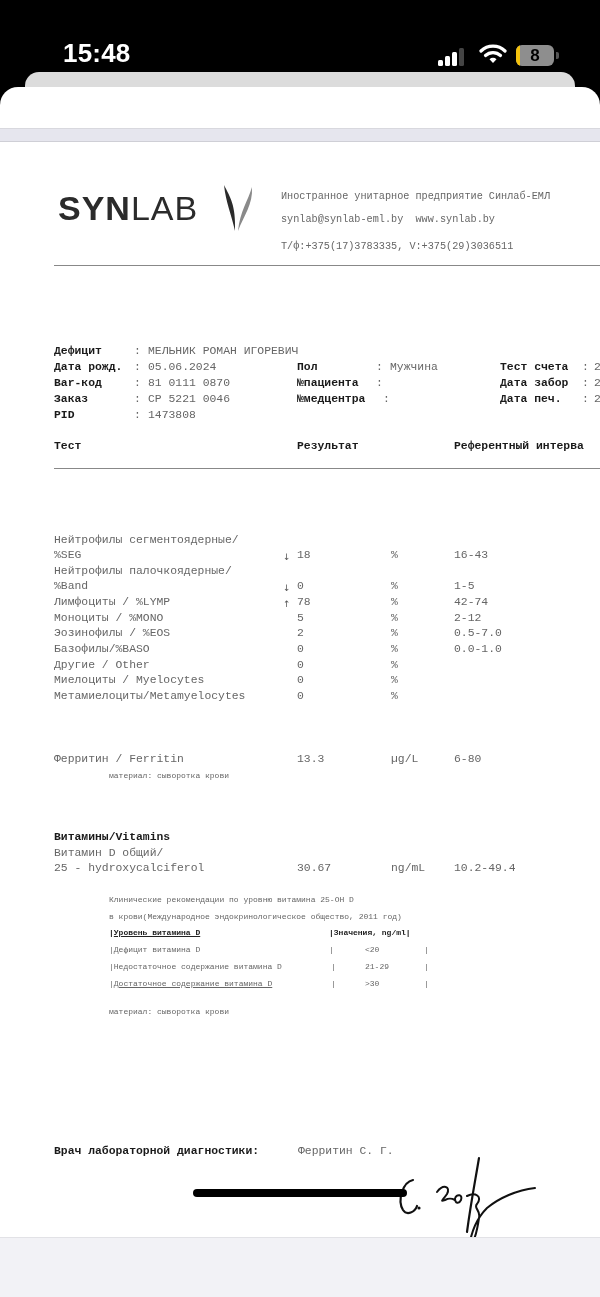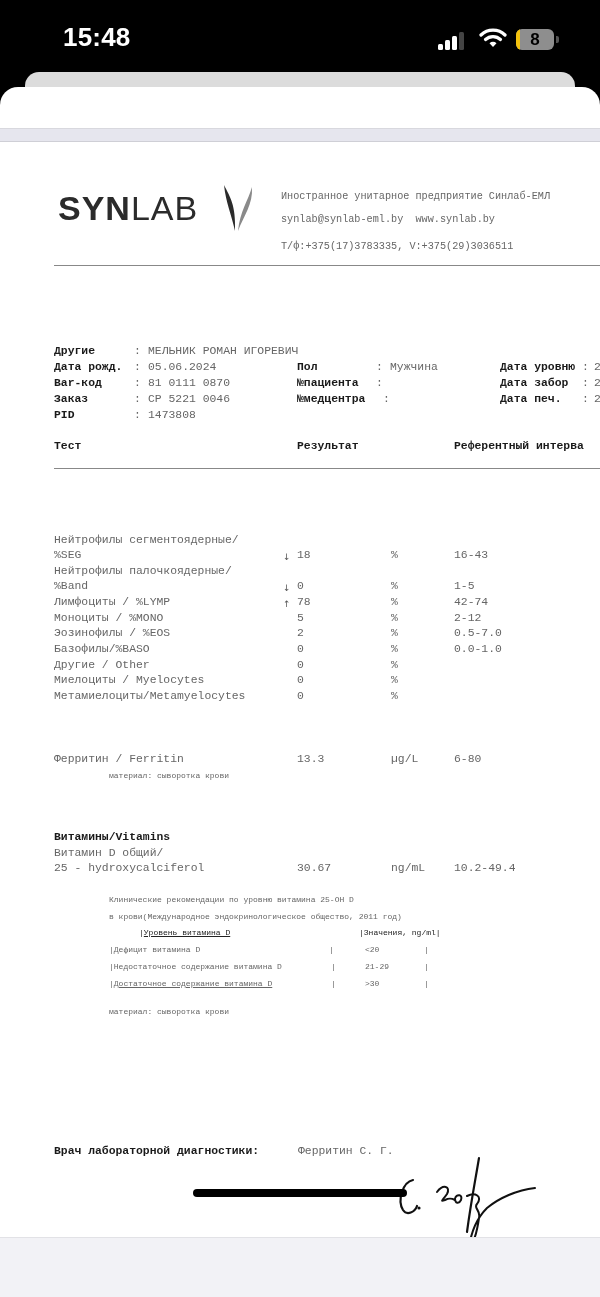--- a/index.html
+++ b/index.html
@@ -1,19 +1,19 @@
 <!DOCTYPE html>
 <html><head>
 <meta charset="utf-8">
 <style>
   * { box-sizing: border-box; margin: 0; padding: 0; }
   html, body { width: 600px; height: 1297px; overflow: hidden; background: #000; }
   body { position: relative; font-family: "Liberation Sans", sans-serif; }
 
-  .status-bar { position: absolute; left: 0; top: 0; width: 600px; height: 52px; background: #000; }
+  .status-bar { position: absolute; left: 0; top: 16px; width: 600px; height: 52px; background: #000; }
   .status-time { position: absolute; left: 63px; top: 22px; color: #fff; font-size: 26px; font-weight: 600; font-family: "Liberation Sans", sans-serif; letter-spacing: 0.2px; }
   .signal { position: absolute; left: 438px; top: 32px; width: 28px; height: 18px; }
   .signal span { position: absolute; bottom: 0; width: 5px; border-radius: 1.5px; background: #fff; }
   .signal span.dim { background: #444; }
   .wifi { position: absolute; left: 479px; top: 27px; width: 28px; height: 22px; }
   .battery { position: absolute; left: 516px; top: 29px; width: 38px; height: 21px; border-radius: 6px; background: #8e8e8e; overflow: hidden; }
   .battery .fill { position: absolute; left: 0; top: 0; bottom: 0; width: 4px; background: #f4c20d; }
   .battery .num { position: absolute; left: 0; right: 0; top: 0; text-align: center; color: #000; font-weight: 700; font-size: 17px; line-height: 21px; }
   .battery-tip { position: absolute; left: 556px; top: 36px; width: 3px; height: 7px; border-radius: 0 2px 2px 0; background: #555; }
 
@@ -35,21 +35,21 @@
 
   .lab-title { position: absolute; left: 281px; top: 28px; font-family: "Liberation Mono", monospace; font-weight: 700; font-size: 13.4px; color: #111; white-space: pre; }
   .lab-line { position: absolute; left: 281px; font-family: "Liberation Mono", monospace; font-size: 10.2px; color: #666; white-space: pre; }
 
   .rule { position: absolute; left: 54px; width: 546px; height: 1px; background: #888; }
 
   .abs { position: absolute; }
   .arrow { position: absolute; font-family: "DejaVu Sans", sans-serif; font-size: 9px; color: #555; }
 
   .small { font-family: "Liberation Mono", monospace; font-size: 8px; color: #666; white-space: pre; position: absolute; }
-  .small.b { font-weight: 400; color: #222; margin-left: 30px; }
+  .small.b { font-weight: 700; color: #222; }
   .small u { text-decoration: underline; }
 
   .signature { position: absolute; left: 395px; top: 1065px; width: 145px; height: 100px; }
 </style>
 </head>
 <body>
 
 <div class="status-bar">
   <div class="status-time">15:48</div>
   <div class="signal">
@@ -82,21 +82,21 @@
       <svg class="logo-mark" viewBox="0 0 36 50">
         <path d="M4 2 C10 14 16 22 15 48 C11 30 6 20 4 2 Z" fill="#2b2b2b"></path>
         <path d="M32 4 C28 18 20 28 18 48 C24 32 33 22 32 4 Z" fill="#8a8a8a"></path>
       </svg>
     </div>
     <div class="lab-line" style="top:48px">Иностранное унитарное предприятие Синлаб-ЕМЛ</div>
     <div class="lab-line" style="top:71px">synlab@synlab-eml.by  www.synlab.by</div>
     <div class="lab-line" style="top:98px">Т/ф:+375(17)3783335, V:+375(29)3036511</div>
     <div class="rule" style="top:122px"></div>
 
-    <div class="mono b abs" style="left:54px;top:202px">Другие</div>
+    <div class="mono b abs" style="left:54px;top:202px">Дефицит</div>
     <div class="mono abs" style="left:134px;top:202px">:</div>
     <div class="mono abs" style="left:148px;top:202px">МЕЛЬНИК РОМАН ИГОРЕВИЧ</div>
 
     <div class="mono b abs" style="left:54px;top:218px">Дата рожд.</div>
     <div class="mono abs" style="left:134px;top:218px">:</div>
     <div class="mono abs" style="left:148px;top:218px">05.06.2024</div>
 
     <div class="mono b abs" style="left:54px;top:234px">Bar-код</div>
     <div class="mono abs" style="left:134px;top:234px">:</div>
     <div class="mono abs" style="left:148px;top:234px">81 0111 0870</div>
@@ -112,21 +112,21 @@
     <div class="mono b abs" style="left:297px;top:218px">Пол</div>
     <div class="mono abs" style="left:376px;top:218px">:</div>
     <div class="mono abs" style="left:390px;top:218px">Мужчина</div>
 
     <div class="mono b abs" style="left:297px;top:234px">№пациента</div>
     <div class="mono abs" style="left:376px;top:234px">:</div>
 
     <div class="mono b abs" style="left:297px;top:250px">№медцентра</div>
     <div class="mono abs" style="left:383px;top:250px">:</div>
 
-    <div class="mono b abs" style="left:500px;top:218px">Дата уровню</div>
+    <div class="mono b abs" style="left:500px;top:218px">Тест счета</div>
     <div class="mono abs" style="left:582px;top:218px">:</div>
     <div class="mono abs" style="left:594px;top:218px">2</div>
 
     <div class="mono b abs" style="left:500px;top:234px">Дата забор</div>
     <div class="mono abs" style="left:582px;top:234px">:</div>
     <div class="mono abs" style="left:594px;top:234px">2</div>
 
     <div class="mono b abs" style="left:500px;top:250px">Дата печ.</div>
     <div class="mono abs" style="left:582px;top:250px">:</div>
     <div class="mono abs" style="left:594px;top:250px">2</div>

